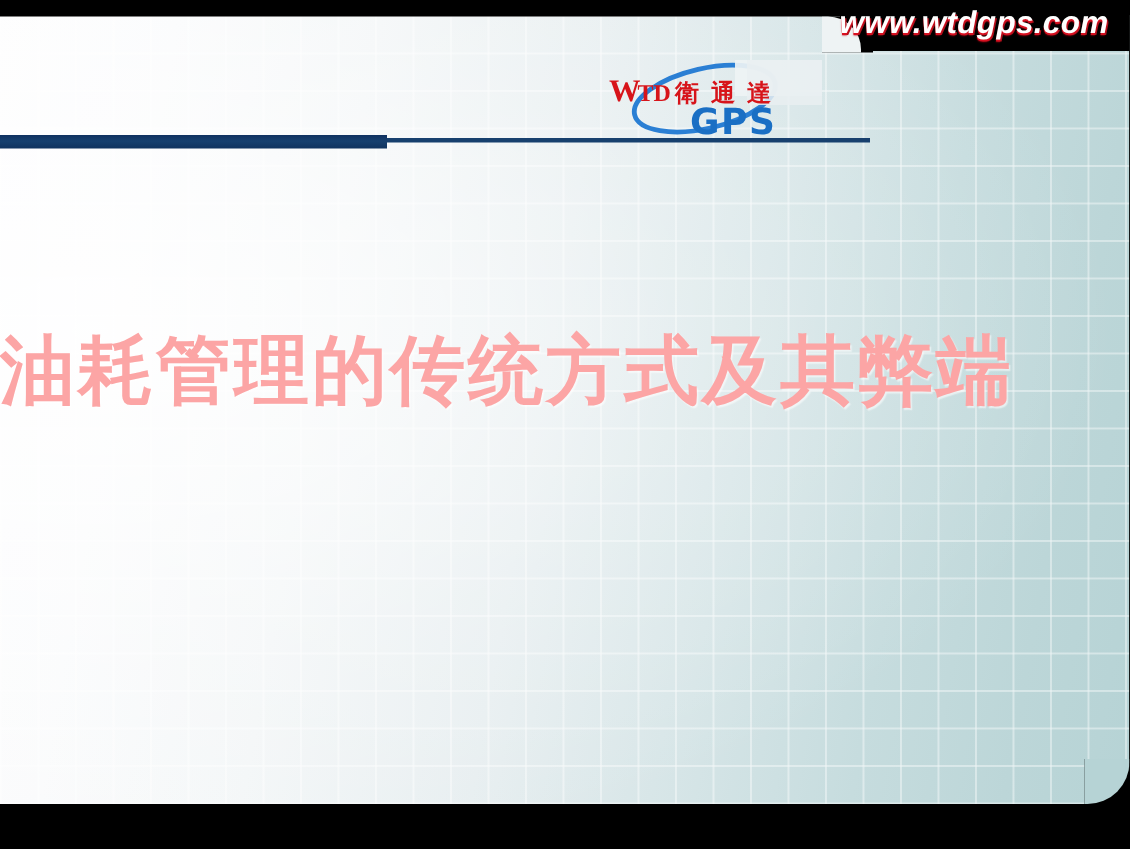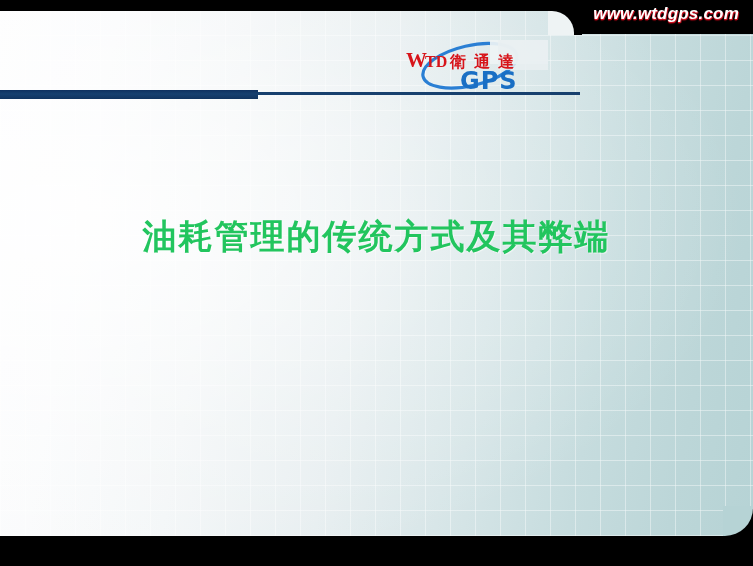--- a/index.html
+++ b/index.html
@@ -91,21 +91,21 @@
     border-bottom-right-radius:28px;
   }
 
   
   #url{
     position:absolute;
     right:14px; top:4px;
     font-family:"Liberation Sans", sans-serif;
     font-style:italic;
     font-weight:bold;
-    font-size:17px;
+    font-size:21px;
     letter-spacing:.2px;
     color:#ffffff;
     text-shadow:
       0 1px 0 #d81020,
       1px 1px 0 #b0101c,
       0 2px 1px rgba(200,0,20,.5);
     white-space:nowrap;
     z-index:40;
   }
 
@@ -127,25 +127,24 @@
     left:398px; top:40px;
     width:150px; height:52px;
     z-index:30;
   }
   #logo svg{ display:block; }
 
   
   #title{
     position:absolute;
     left:0; top:216px; width:753px;
-    text-align:center;
     font-family:"Liberation Serif", "DejaVu Serif", serif;
-    font-size:34px;
+    font-size:50px;
     font-weight:bold;
-    color:#22c55e;
+    color:#fca5a5;
     letter-spacing:2px;
     line-height:1.25;
     text-shadow:1px 1px 1px rgba(255,255,255,.6);
     z-index:20;
   }
 </style>
 </head>
 <body>
 
 <div id="slide">

